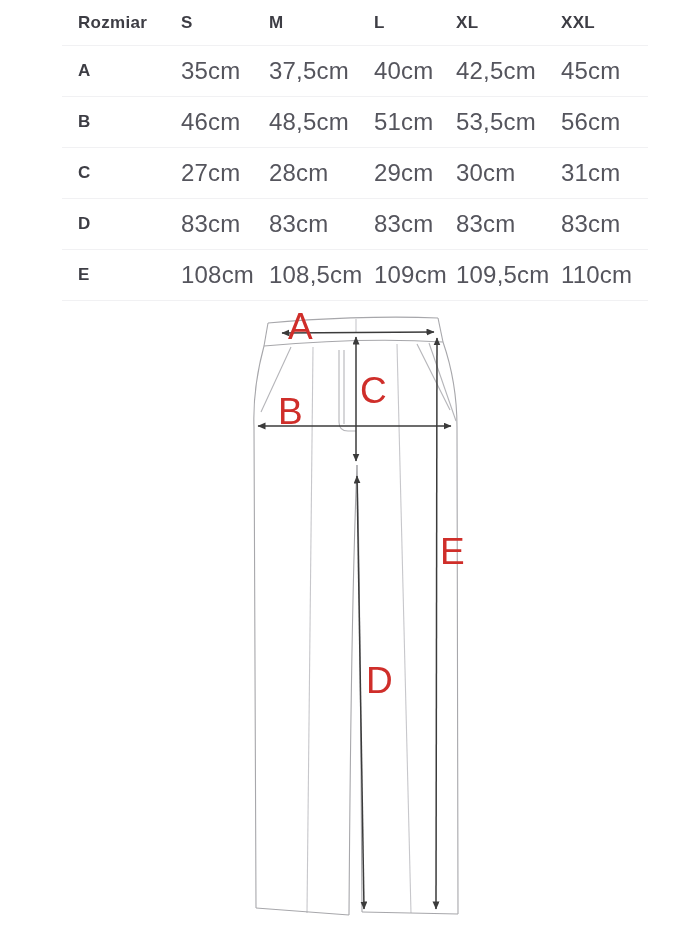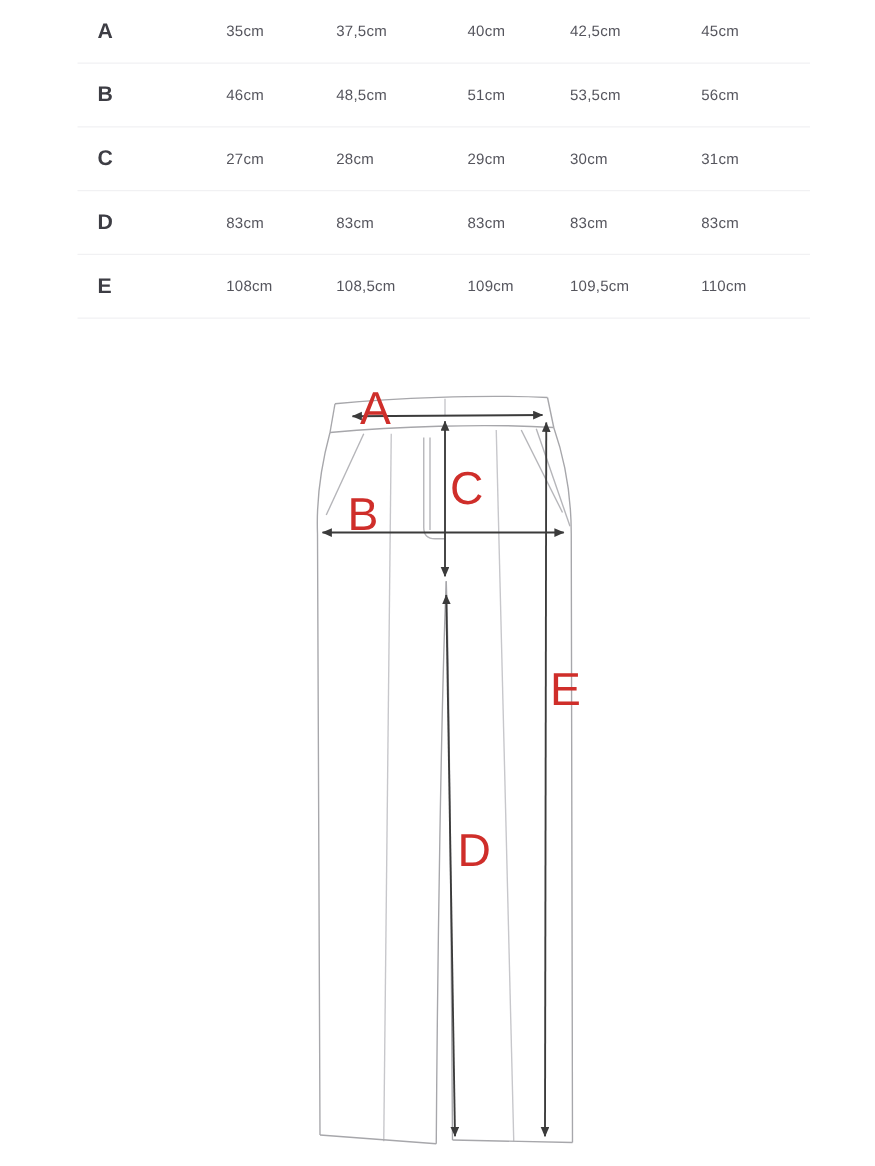--- a/index.html
+++ b/index.html
@@ -21,41 +21,49 @@
   .trow.thead{height:45px;}
   .cell{white-space:nowrap;}
   .cell.head{
     font-weight:bold;
     color:#3d3d44;
     font-size:17px;
     letter-spacing:.3px;
   }
   .cell.val{
     color:#55555d;
-    font-size:12px;
+    font-size:24px;
     letter-spacing:.2px;
   }
   
   .diagram{
     position:absolute;left:0;top:300px;width:700px;height:633px;
   }
   .outline{stroke:#a7a7ab;fill:none;stroke-width:1.1;}
   .outline.light{stroke:#c7c7cb;}
   .outline.mid{stroke:#b5b5b9;}
   .measure{stroke:#3b3b3b;fill:none;stroke-width:1.5;}
   .dim-label{
     fill:#cf2e2a;
     font-family:"Liberation Sans", sans-serif;
     font-size:37px;
   }
 </style>
 </head>
 <body>
 
 <div class="size-table">
+  <div class="trow thead">
+    <div class="cell head">Rozmiar</div>
+    <div class="cell head">S</div>
+    <div class="cell head">M</div>
+    <div class="cell head">L</div>
+    <div class="cell head">XL</div>
+    <div class="cell head">XXL</div>
+  </div>
 
   <div class="trow">
     <div class="cell head">A</div>
     <div class="cell val">35cm</div>
     <div class="cell val">37,5cm</div>
     <div class="cell val">40cm</div>
     <div class="cell val">42,5cm</div>
     <div class="cell val">45cm</div>
   </div>
 

